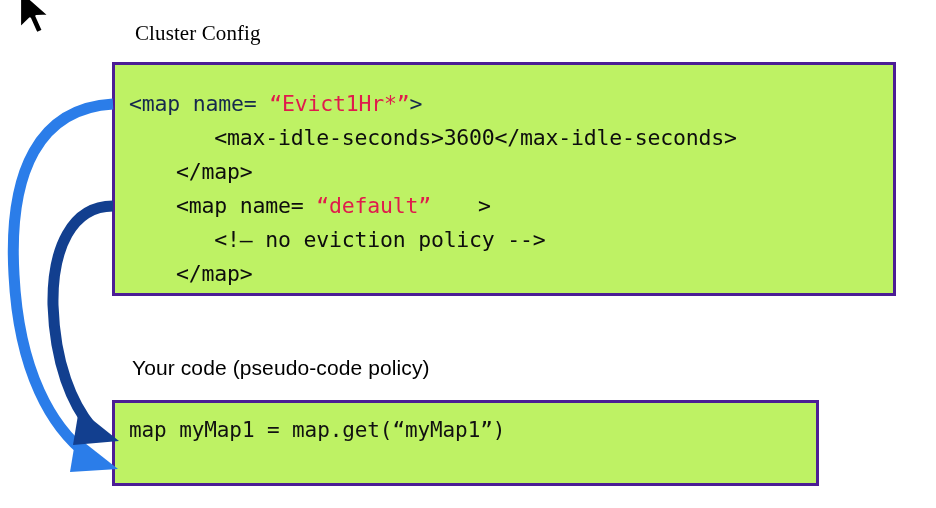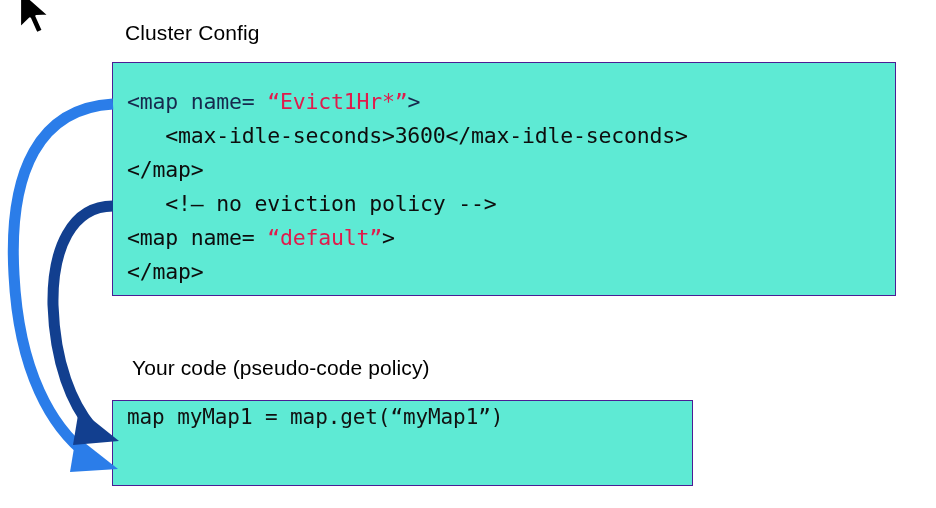--- a/index.html
+++ b/index.html
@@ -25,63 +25,63 @@
 
   
   .section-label {
     position: absolute;
     font-family: "Liberation Sans", sans-serif;
     font-size: 21px;
     color: #000000;
     white-space: nowrap;
     letter-spacing: 0.1px;
   }
-  #label-cluster-config { left: 125px; top: 21px; }
+  #label-cluster-config { left: 135px; top: 21px; font-family: Liberation Serif, serif; }
   #label-your-code      { left: 132px; top: 356px; }
 
   
   .code-block {
     position: absolute;
-    background: #5eead4;
-    border: 1px solid #4c1d95;
+    background: #bef264;
+    border: 3px solid #4c1d95;
     box-sizing: border-box;
     font-family: "DejaVu Sans Mono", "Liberation Mono", monospace;
     overflow: hidden;
   }
   #code-block-cluster {
     left: 112px;
     top: 62px;
     width: 784px;
     height: 234px;
     padding: 22px 0 0 14px;
   }
   #code-block-usercode {
     left: 112px;
     top: 400px;
-    width: 581px;
+    width: 707px;
     height: 86px;
-    padding: 1px 0 0 14px;
+    padding: 12px 0 0 14px;
   }
 
   .code-line {
     font-size: 21.5px;
     line-height: 34px;
     white-space: pre;
     color: #111111;
     letter-spacing: -0.2px;
   }
   #code-block-usercode .code-line {
     font-size: 21px;
     line-height: 31px;
     letter-spacing: -0.1px;
   }
 
   
   .tok-tag-navy { color: #16294d; }
-  .tok-tag-dark { color: #0d0d0d; }
+  .tok-tag-dark { color: #0d0d0d; margin-left: 47px; }
   .tok-string   { color: #e01b4c; }
   .tok-plain    { color: #111111; }
 
   
   #arrow-layer {
     position: absolute;
     left: 0; top: 0;
     width: 936px;
     height: 508px;
     pointer-events: none;
@@ -104,23 +104,23 @@
   <div class="section-label" id="label-cluster-config">Cluster Config</div>
 
   <div class="code-block" id="code-block-cluster">
 
     <div class="code-line"><span class="tok-tag-navy">&lt;map name= </span><span class="tok-string">“Evict1Hr*”</span><span class="tok-tag-navy">&gt;</span></div>
 
     <div class="code-line"><span class="tok-tag-dark">   &lt;max-idle-seconds&gt;3600&lt;/max-idle-seconds&gt;</span></div>
 
     <div class="code-line"><span class="tok-tag-dark">&lt;/map&gt;</span></div>
 
+    <div class="code-line"><span class="tok-tag-dark">&lt;map name= </span><span class="tok-string">“default”</span><span class="tok-tag-dark">&gt;</span></div>
+
     <div class="code-line"><span class="tok-tag-dark">   &lt;!– no eviction policy --&gt;</span></div>
-
-    <div class="code-line"><span class="tok-tag-dark">&lt;map name= </span><span class="tok-string">“default”</span><span class="tok-tag-dark">&gt;</span></div>
 
     <div class="code-line"><span class="tok-tag-dark">&lt;/map&gt;</span></div>
   </div>
 
   <div class="section-label" id="label-your-code">Your code (pseudo-code policy)</div>
 
   <div class="code-block" id="code-block-usercode">
 
     <div class="code-line"><span class="tok-plain">map myMap1 = map.get(“myMap1”)</span></div>
 

